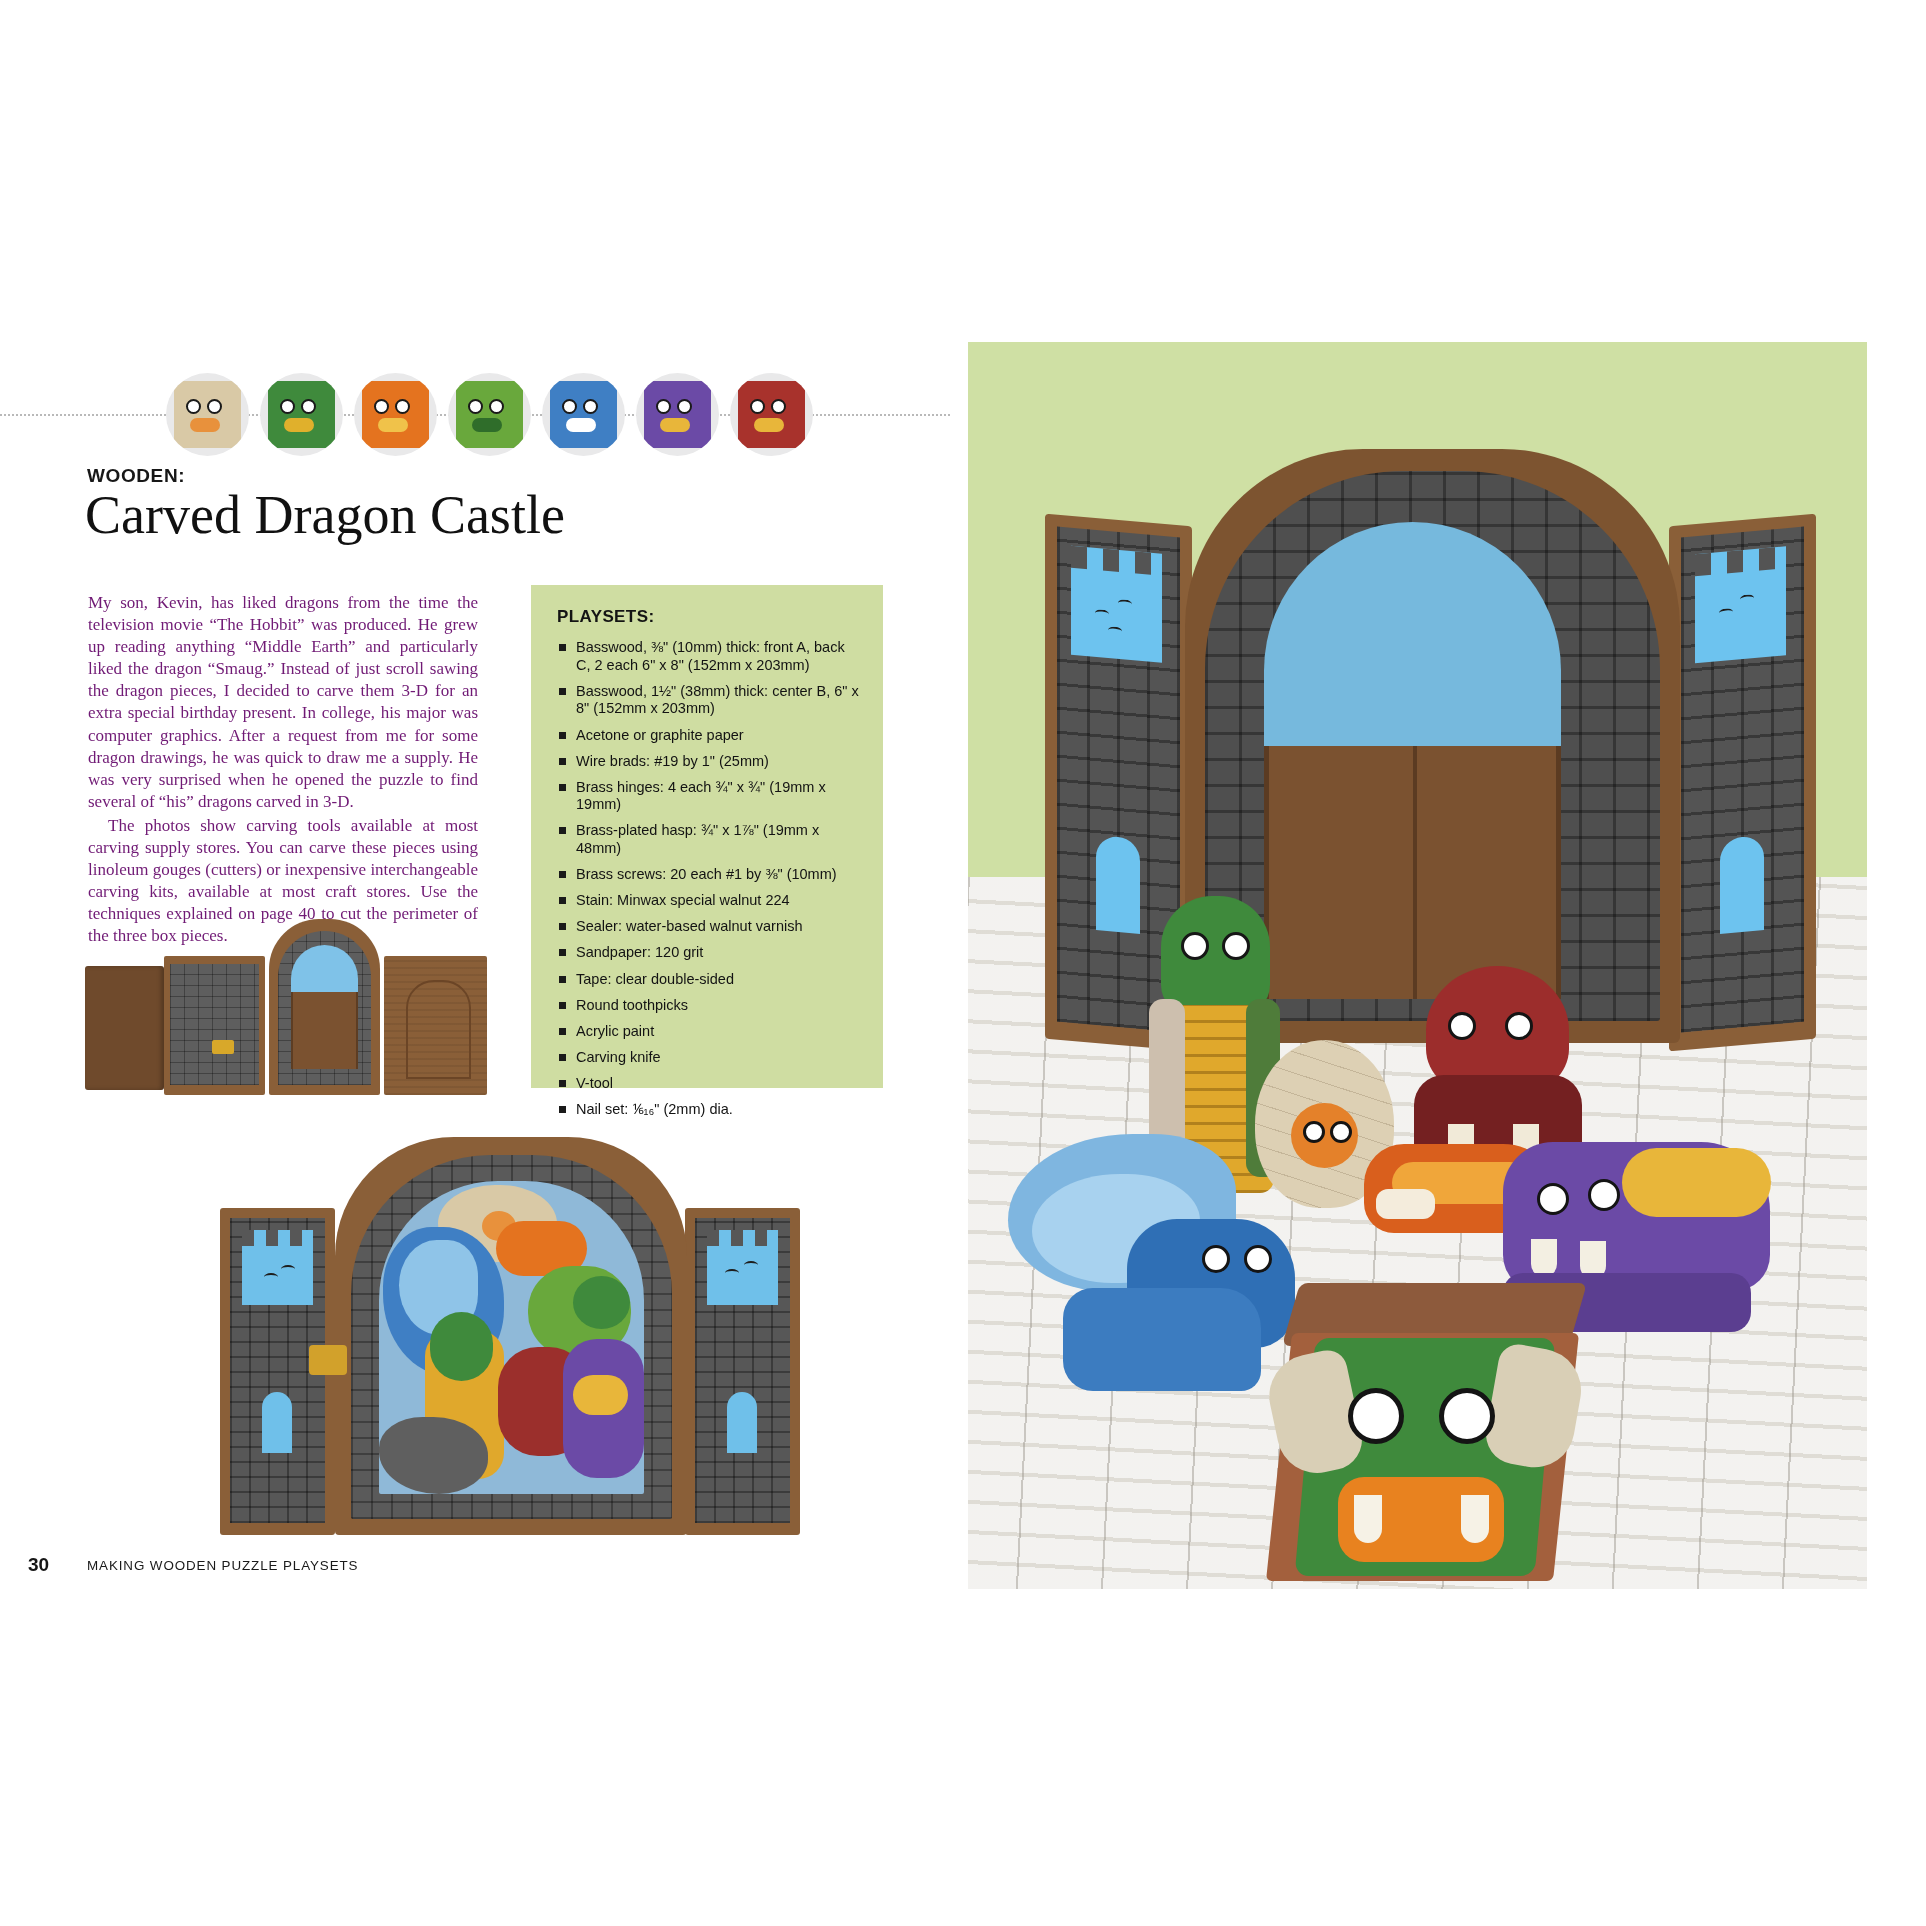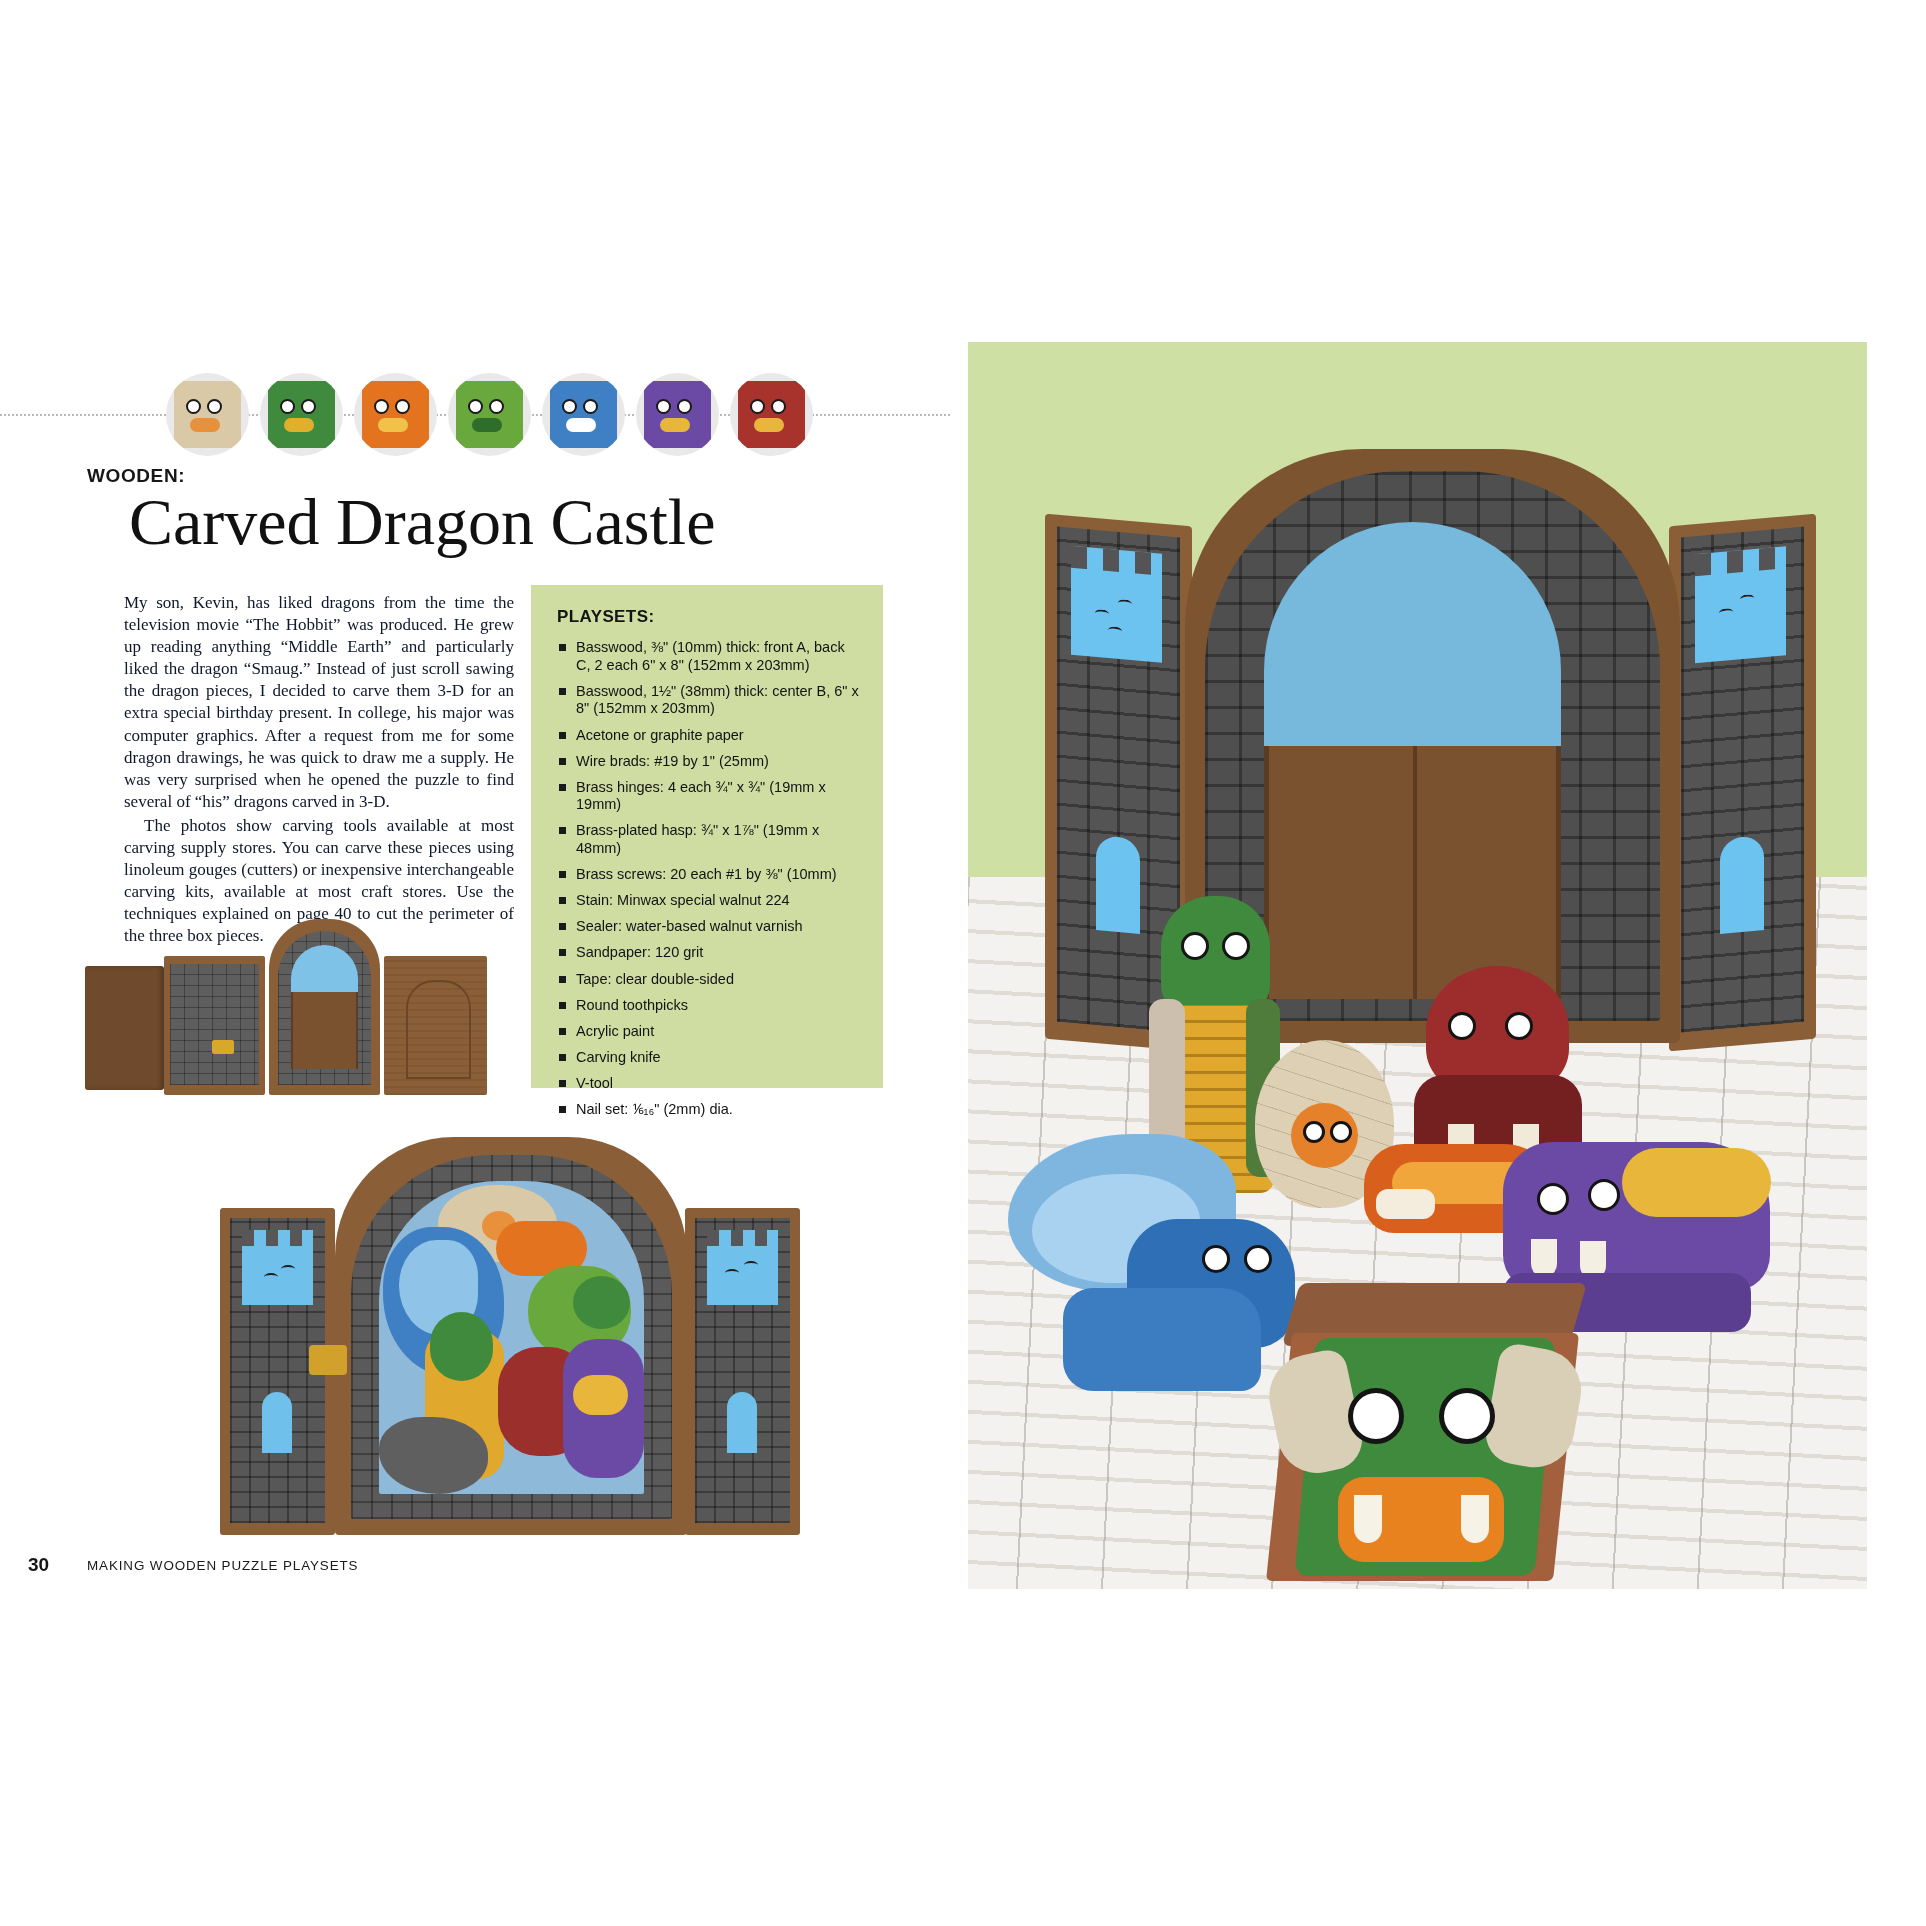--- a/index.html
+++ b/index.html
@@ -83,38 +83,36 @@
     font-weight: bold;
     font-size: 19px;
     letter-spacing: 0.6px;
     color: #171717;
   }
   .page-title {
     position: absolute;
     left: 85px;
     top: 487px;
     font-family: "Liberation Serif", serif;
-    font-size: 66px;
+    font-size: 54px;
     line-height: 1.05;
     color: #111111;
-    margin-left: 44px;
   }
 
   
   .body-col {
     position: absolute;
     left: 88px;
     top: 592px;
     width: 390px;
     font-family: "Liberation Serif", serif;
     font-size: 17px;
     line-height: 1.30;
-    color: #0f172a;
+    color: #701a75;
     text-align: justify;
-    margin-left: 36px;
   }
   .body-col p { margin: 0; }
   .body-col p + p { text-indent: 20px; margin-top: 2px; }
 
   
   .materials {
     position: absolute;
     left: 531px;
     top: 585px;
     width: 352px;

